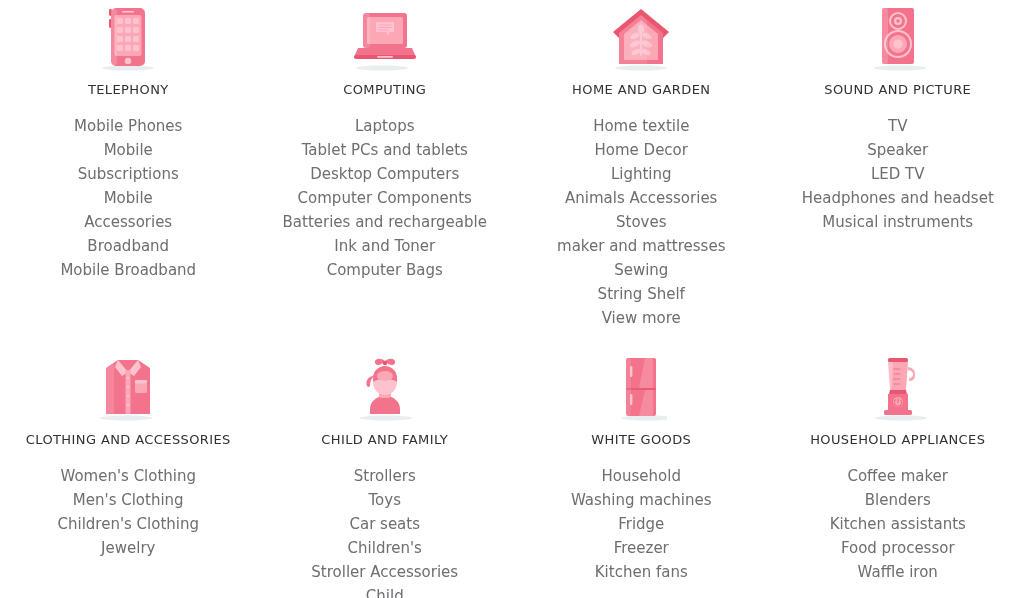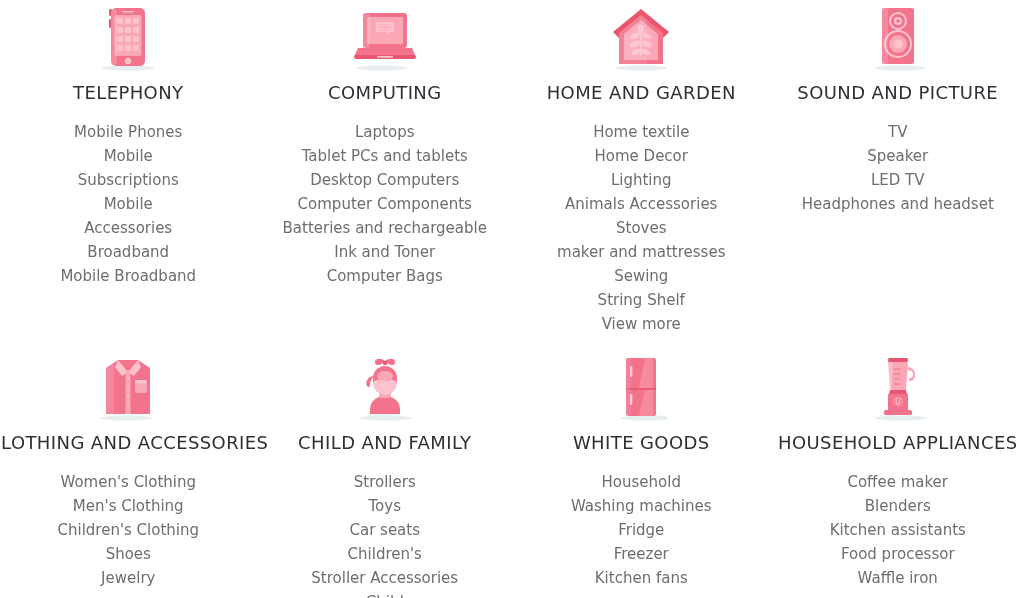--- a/index.html
+++ b/index.html
@@ -34,21 +34,21 @@
     width: 80px;
     height: 70px;
     display: flex;
     align-items: center;
     justify-content: center;
     margin-bottom: 8px;
   }
   .icon-wrap svg { display: block; }
 
   .cat-title {
-    font-size: 18px;
+    font-size: 13px;
     letter-spacing: 0.4px;
     color: #2f2f35;
     font-weight: 400;
     text-align: center;
     margin-bottom: 17px;
     white-space: nowrap;
   }
 
   .cat-list {
     list-style: none;
@@ -180,20 +180,21 @@
         <circle cx="30" cy="38" r="4.5" fill="#fcc3ce"></circle>
         <rect x="14" y="2" width="6" height="56" rx="2" fill="#ffffff" opacity="0.16"></rect>
       </svg>
       </div>
       <div class="cat-title">SOUND AND PICTURE</div>
       <ul class="cat-list">
         <li>TV</li>
         <li>Speaker</li>
         <li>LED TV</li>
         <li>Headphones and headset</li>
+        <li>Musical instruments</li>
       </ul>
     </div>
     <div class="category-cell">
       <div class="icon-wrap">
         <svg width="68" height="66" viewBox="0 0 68 66">
           <ellipse cx="32" cy="62" rx="26" ry="2.6" fill="#e8eef0"></ellipse>
         <path d="M12 12 h44 v46 h-44 z" fill="#f4738c"></path>
         <path d="M12 12 L24 4 h20 l12 8 v8 h-44 z" fill="#f4738c"></path>
         <path d="M24 4 L34 16 L28 20 L21 11 Z" fill="#fcc3ce"></path>
         <path d="M44 4 L34 16 L40 20 L47 11 Z" fill="#fcc3ce"></path>
@@ -207,21 +208,20 @@
         <rect x="41" y="24" width="12" height="13" rx="1.4" fill="#fba7b6"></rect>
         <rect x="41" y="24" width="12" height="3.4" rx="1.4" fill="#fcc3ce"></rect>
         <path d="M12 12 L20 8 v50 h-8 z" fill="#ffffff" opacity="0.14"></path>
       </svg>
       </div>
       <div class="cat-title">CLOTHING AND ACCESSORIES</div>
       <ul class="cat-list">
         <li>Women's Clothing</li>
         <li>Men's Clothing</li>
         <li>Children's Clothing</li>
-        <li>Shoes</li>
         <li>Jewelry</li>
       </ul>
     </div>
     <div class="category-cell">
       <div class="icon-wrap">
         <svg width="62" height="66" viewBox="0 0 62 66">
           <ellipse cx="32" cy="62" rx="26" ry="2.6" fill="#e8eef0"></ellipse>
         <path d="M31 5 c-5 -4 -11 -2 -10 2 c1 3 6 3 10 -2 z" fill="#f4738c"></path>
         <path d="M31 5 c5 -4 11 -2 10 2 c-1 3 -6 3 -10 -2 z" fill="#f4738c"></path>
         <circle cx="31" cy="7" r="2.2" fill="#e8566f"></circle>

